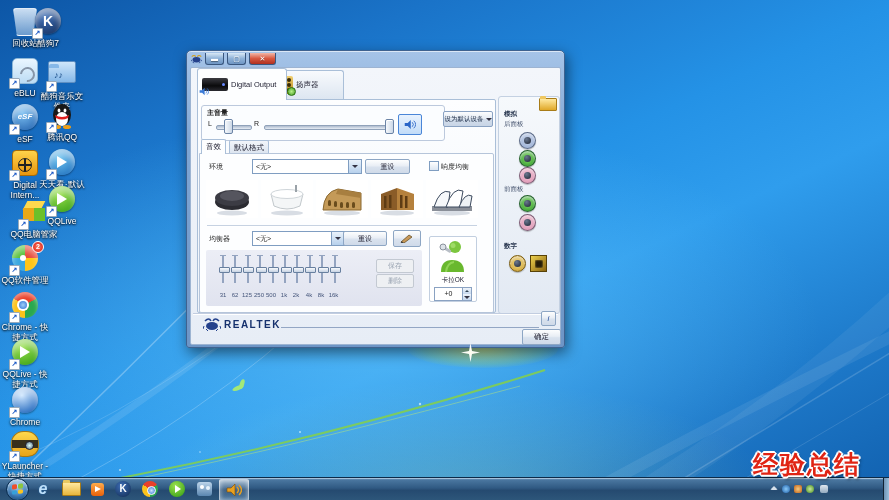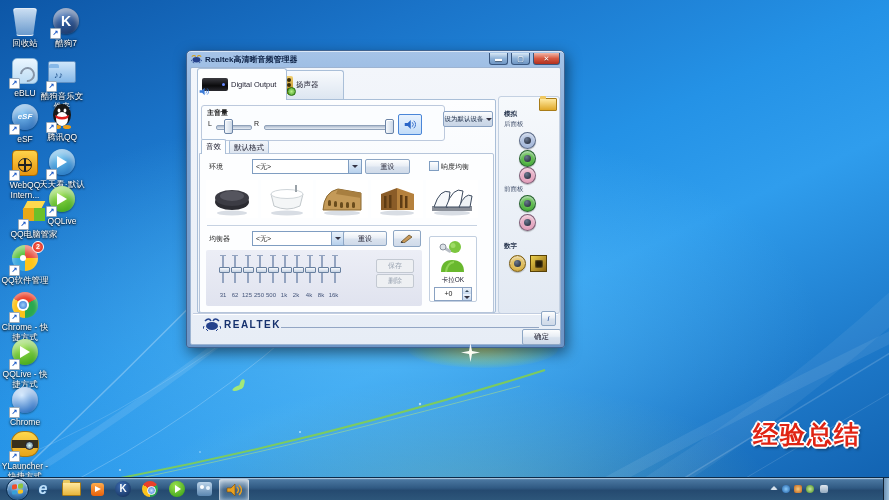--- a/index.html
+++ b/index.html
@@ -108,21 +108,21 @@
     border-top:4px solid transparent;border-bottom:4px solid transparent}
   .tmsg{width:15px;height:14px;border-radius:3px;background:linear-gradient(#bcd4ea,#5a86b0);position:relative}
   .tmsg::after{content:"";position:absolute;left:3px;top:3px;width:4px;height:4px;border-radius:50%;background:#fff;
     box-shadow:6px 1px 0 #e8f2fc}
   
   .tray-ic{position:absolute;width:8px;height:8px;border-radius:2px;opacity:.95}
   #showdesk{position:absolute;right:0;top:0;width:5px;height:22px;
     background:linear-gradient(90deg,#6d92b4,#9cc0dd);border-left:1px solid #123}
 
   
-  #watermark{right:2px;top:418px;z-index:60;text-align:right;pointer-events:none}
+  #watermark{right:2px;top:448px;z-index:60;text-align:right;pointer-events:none}
   #wm1{font-size:25px;font-weight:bold;letter-spacing:2px;color:#e02414;
     text-shadow:-2px 0 0 #fff,2px 0 0 #fff,0 -2px 0 #fff,0 2px 0 #fff,-1px -1px 0 #fff,1px 1px 0 #fff,-1px 1px 0 #fff,1px -1px 0 #fff,2px 3px 3px rgba(0,0,0,.5);
     margin-right:26px}
   #wm2{font-size:15px;font-weight:bold;color:#e02414;margin-top:1px;
     text-shadow:-1.5px 0 0 #fff,1.5px 0 0 #fff,0 -1.5px 0 #fff,0 1.5px 0 #fff,-1px -1px 0 #fff,1px 1px 0 #fff,1px -1px 0 #fff,-1px 1px 0 #fff,1px 2px 2px rgba(0,0,0,.5)}
 
   
   #win{left:186px;top:50px;width:377px;height:296px;z-index:20;border-radius:5px 5px 3px 3px;
     background:linear-gradient(#a6c4e8,#7fa6d4 30%,#6d95c6);border:1px solid #3f628f;
     box-shadow:2px 5px 14px rgba(0,0,0,.5), inset 0 1px 0 rgba(255,255,255,.6)}
@@ -273,21 +273,21 @@
       <div class="i-circle c-esf"></div>
       <span class="sc">↗</span>
     </div>
   <div class="lbl">eSF</div>
 </div>
 <div class="dicon abs" style="left:1px;top:147px">
   <div class="art">
       <div class="i-norton"></div>
       <span class="sc">↗</span>
     </div>
-  <div class="lbl">WebQQ Intern...</div>
+  <div class="lbl">Digital Intern...</div>
 </div>
 <div class="dicon abs" style="left:10px;top:196px">
   <div class="art">
       <div class="i-cube">
         <i class="f1"></i>
         <i class="f2"></i>
         <i class="f3"></i>
       </div>
       <span class="sc">↗</span>
     </div>
@@ -325,21 +325,21 @@
   <div class="lbl">Chrome</div>
 </div>
 <div class="dicon abs" style="left:1px;top:428px">
   <div class="art">
       <div class="i-cat"></div>
       <span class="sc">↗</span>
     </div>
   <div class="lbl">YLauncher - 快捷方式</div>
 </div>
 
-<div class="dicon abs" style="left:42px;top:6px">
+<div class="dicon abs" style="left:24px;top:6px">
   <div class="art">
       <div class="i-circle c-kugou"></div>
       <span class="sc">↗</span>
     </div>
   <div class="lbl">酷狗7</div>
 </div>
 <div class="dicon abs" style="left:38px;top:55px">
   <div class="art">
       <div class="i-folder-music"></div>
       <span class="sc">↗</span>
@@ -379,21 +379,20 @@
   <div class="lbl">QQLive</div>
 </div>
 
 <div id="win" class="abs">
   <div id="titlebar" class="abs">
     <svg width="11" height="10" viewBox="0 0 14 12">
       <path d="M1 3 q3 -3 5 0 M13 3 q-3 -3 -5 0" stroke="#d4a018" stroke-width="1.4" fill="none"></path>
       <ellipse cx="7" cy="7" rx="5" ry="3.5" fill="#24418c"></ellipse>
       <path d="M2 10 l2 1 M12 10 l-2 1 M1 7 l-1 2 M13 7 l1 2" stroke="#24418c" stroke-width="1"></path>
     </svg>
-    <span id="title-text">Realtek高清晰音频管理器</span>
     <span class="wbtn">▬</span>
     <span class="wbtn">▢</span>
     <span class="wbtn close">✕</span>
   </div>
 
   <div id="client" class="abs">
 
     <div id="tabpage" class="abs"></div>
 
     <div class="dtab abs" style="left:88px;width:55px">

